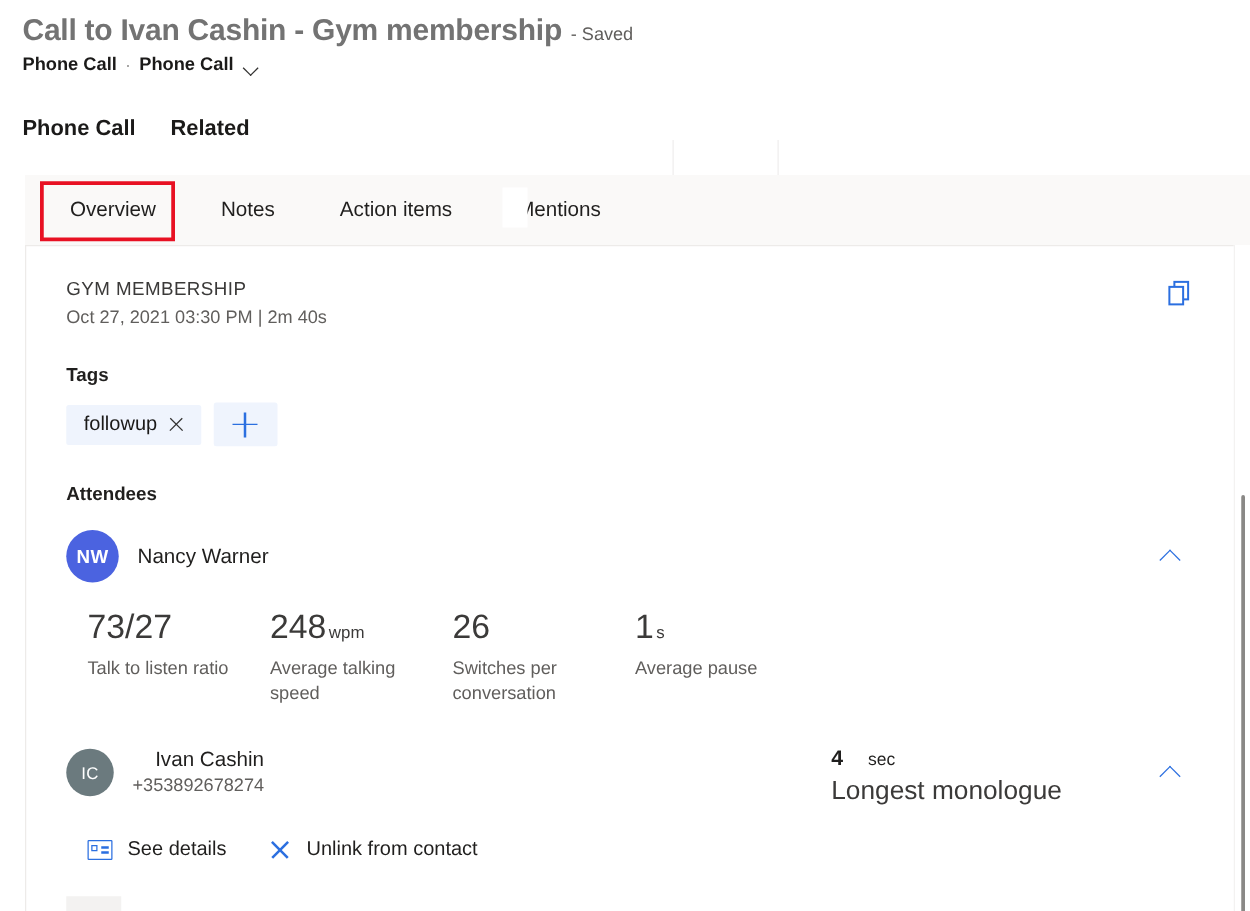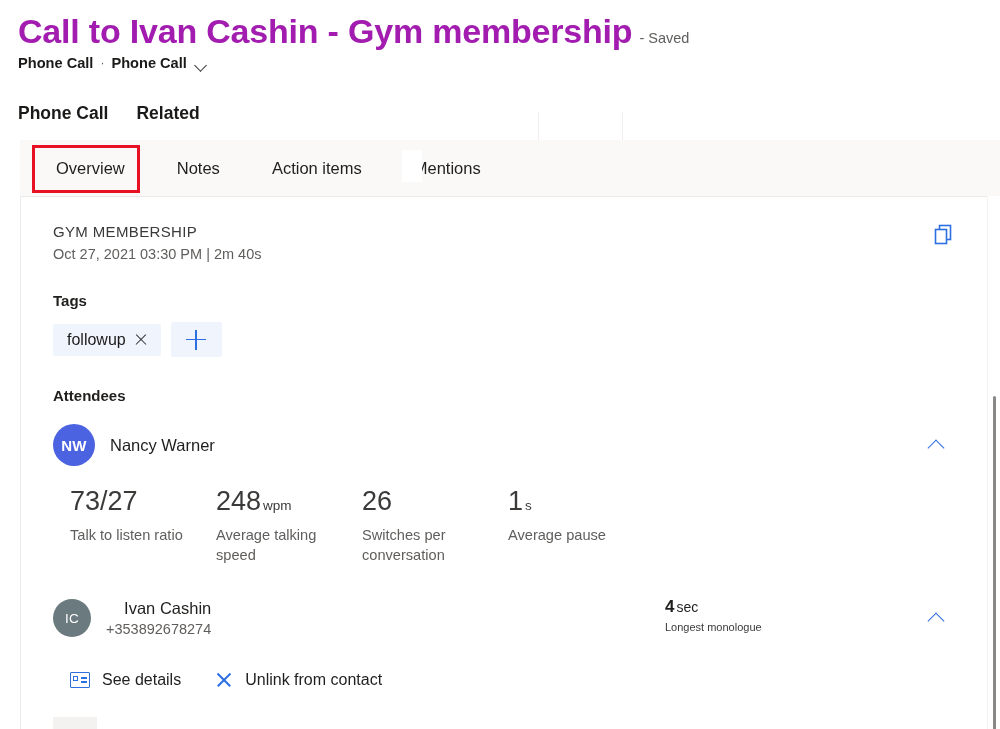--- a/index.html
+++ b/index.html
@@ -19,23 +19,23 @@
   
   .record-header {
     padding: 12px 0 0 18px;
   }
   .title-row {
     display: flex;
     align-items: baseline;
     gap: 7px;
   }
   .record-title {
-    font-size: 34px;
+    font-size: 24px;
     font-weight: bold;
-    color: #a21caf;
+    color: #737373;
     letter-spacing: -0.2px;
     line-height: 1.12;
   }
   .saved-state {
     font-size: 14.5px;
     color: #605e5c;
     font-weight: normal;
   }
   .subtitle-row {
     display: flex;
@@ -365,24 +365,24 @@
   }
   .side-metric-value {
     font-size: 17px;
     font-weight: bold;
     color: #201f1e;
   }
   .side-metric-unit {
     font-size: 14px;
     font-weight: normal;
     color: #201f1e;
-    margin-left: 2px;
+    margin-left: 20px;
   }
   .side-metric-label {
-    font-size: 11px;
+    font-size: 21px;
     color: #3b3a39;
     margin-top: 4px;
   }
 
   
   .actions-row {
     display: flex;
     align-items: center;
     gap: 34px;
     margin-top: 34px;

